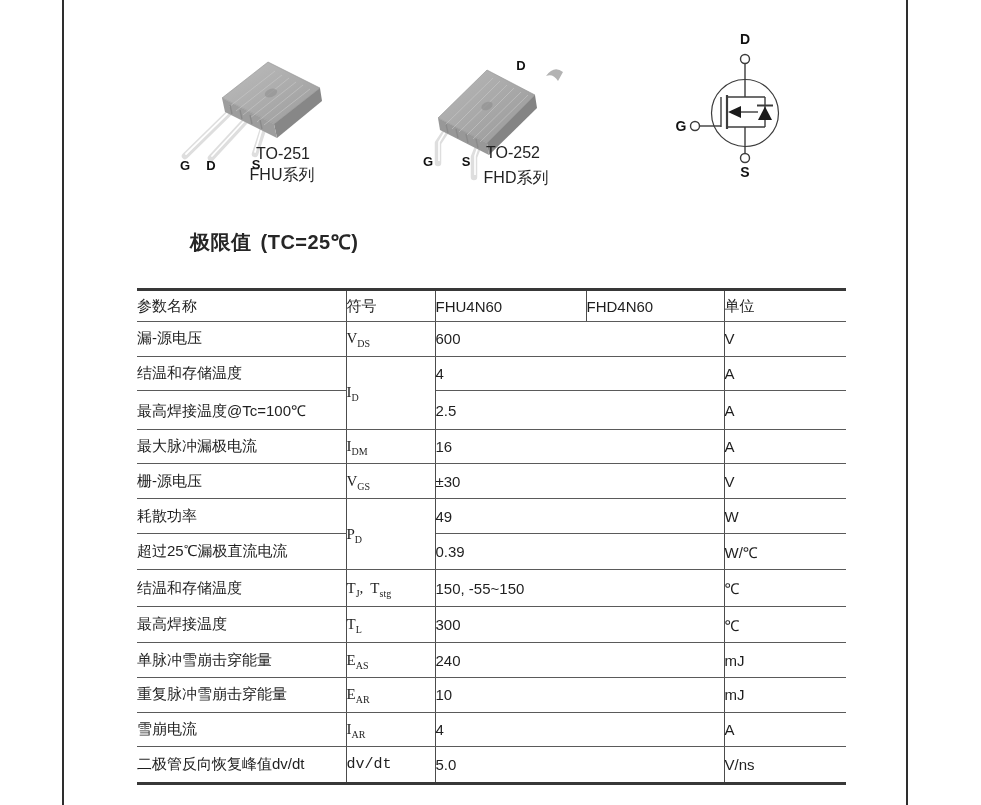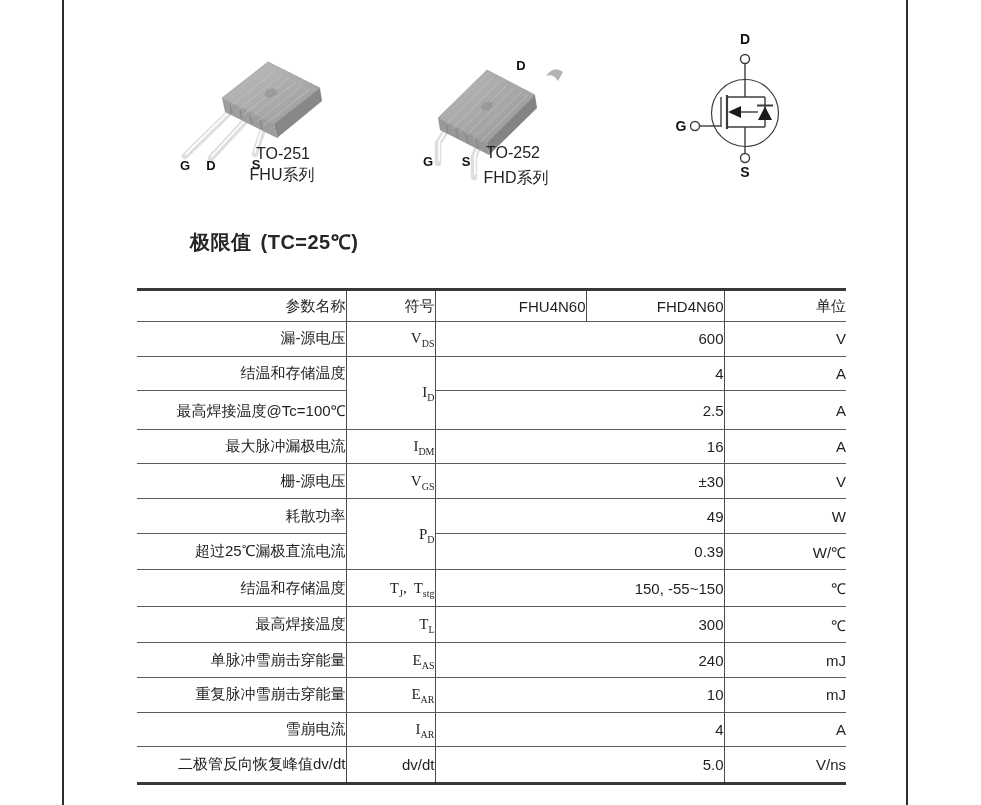--- a/index.html
+++ b/index.html
@@ -19,28 +19,28 @@
   #fig-to251{left:158px;top:48px;}
   #fig-to252{left:408px;top:50px;}
   #fig-symbol{left:665px;top:25px;}
   .pin-label{font-family:"Liberation Sans",sans-serif;font-weight:bold;font-size:13px;fill:#111;}
   .pkg-name{font-family:"Liberation Sans",sans-serif;font-size:16px;fill:#222;}
 
   
   #ratings{position:absolute;left:137px;top:288px;width:709px;height:497px;
            border-collapse:collapse;table-layout:fixed;
            border-top:3px solid #383838;border-bottom:3px solid #383838;}
-  #ratings th,#ratings td{border-bottom:1.5px solid #5a5a5a;padding:0;text-align:right;
+  #ratings th,#ratings td{border-bottom:1.5px solid #5a5a5a;padding:0;text-align:left;
            vertical-align:middle;font-size:15px;font-weight:normal;color:#1f1f1f;}
   #ratings thead tr{height:32px;}
   .cell-sep{border-right:1.5px solid #4c4c4c;}
   td.param-cell{text-align:left;padding-left:13px;}
   td.symbol-cell{font-family:"Liberation Serif",serif;font-size:19px;}
   td.symbol-cell sub{font-size:10px;line-height:0;}
-  td.symbol-cell.plain{font-family:Liberation Sans, sans-serif;font-size:15px;}
+  td.symbol-cell.plain{font-family:Liberation Mono, monospace;font-size:15px;}
   .sym-sep{margin-right:7px;}
 </style>
 </head>
 <body>
 
 <div id="page">
 
   <div id="pl-left" class="pageline"></div>
   <div id="pl-right" class="pageline"></div>
 

